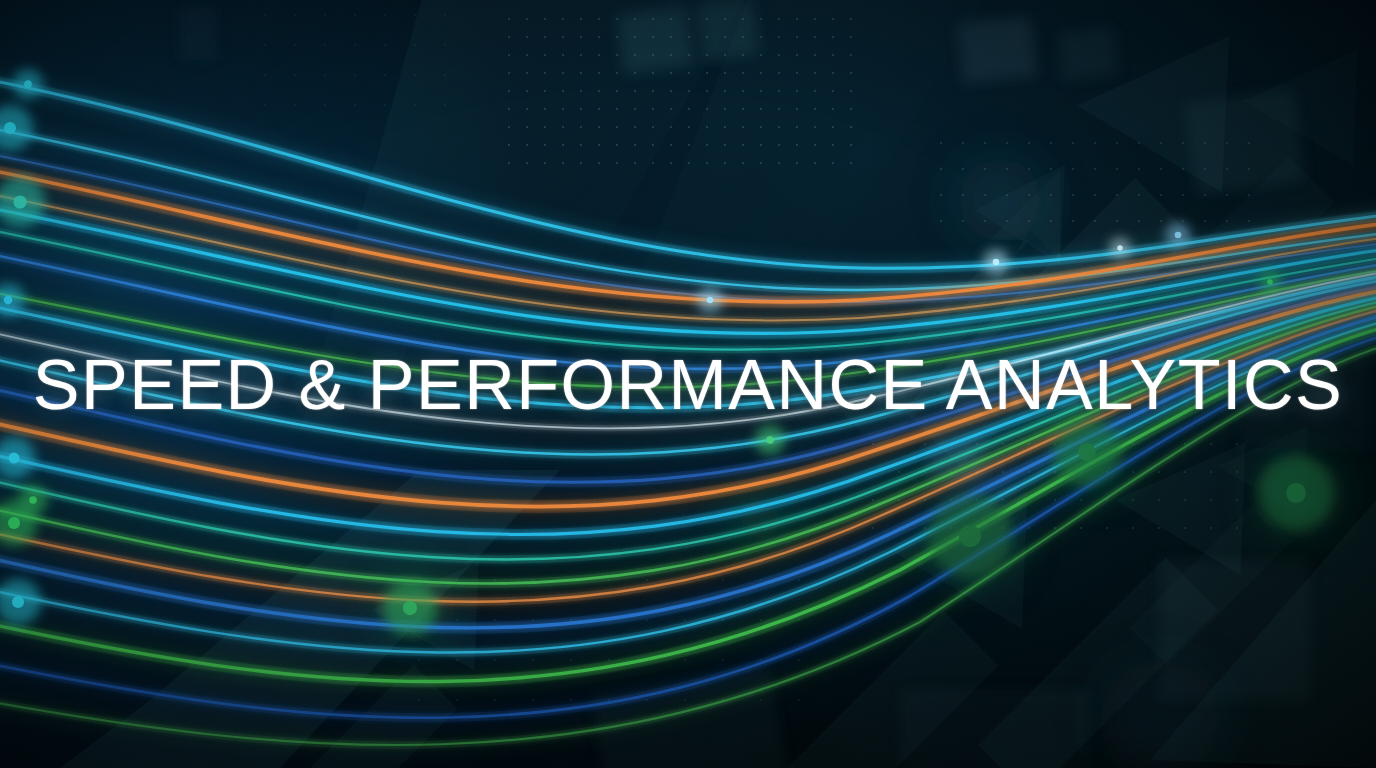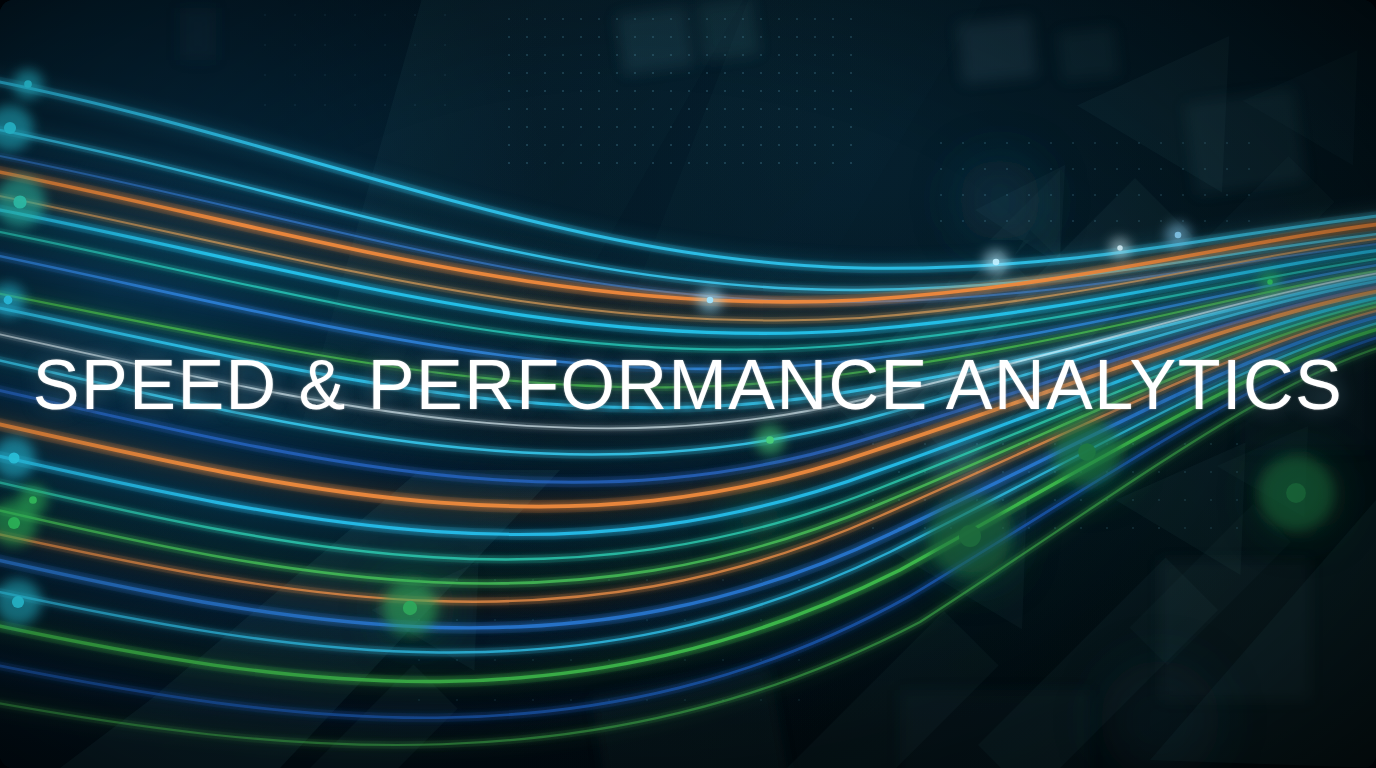--- a/index.html
+++ b/index.html
@@ -10,21 +10,20 @@
   }
   body {
     font-family: "Liberation Sans", sans-serif;
   }
   #stage {
     position: relative;
     width: 1376px;
     height: 768px;
     overflow: hidden;
     background: radial-gradient(ellipse 70% 80% at 20% 45%, #072030 0%, #03121d 42%, #01080f 72%, #000305 100%);
-    border-radius: 14px;
   }
   .layer {
     position: absolute;
     inset: 0;
     width: 100%;
     height: 100%;
   }
   #bg-base {
     background:
       radial-gradient(circle at 8% 38%, rgba(10,70,105,0.55) 0%, rgba(4,30,48,0.18) 34%, rgba(0,0,0,0) 62%),

